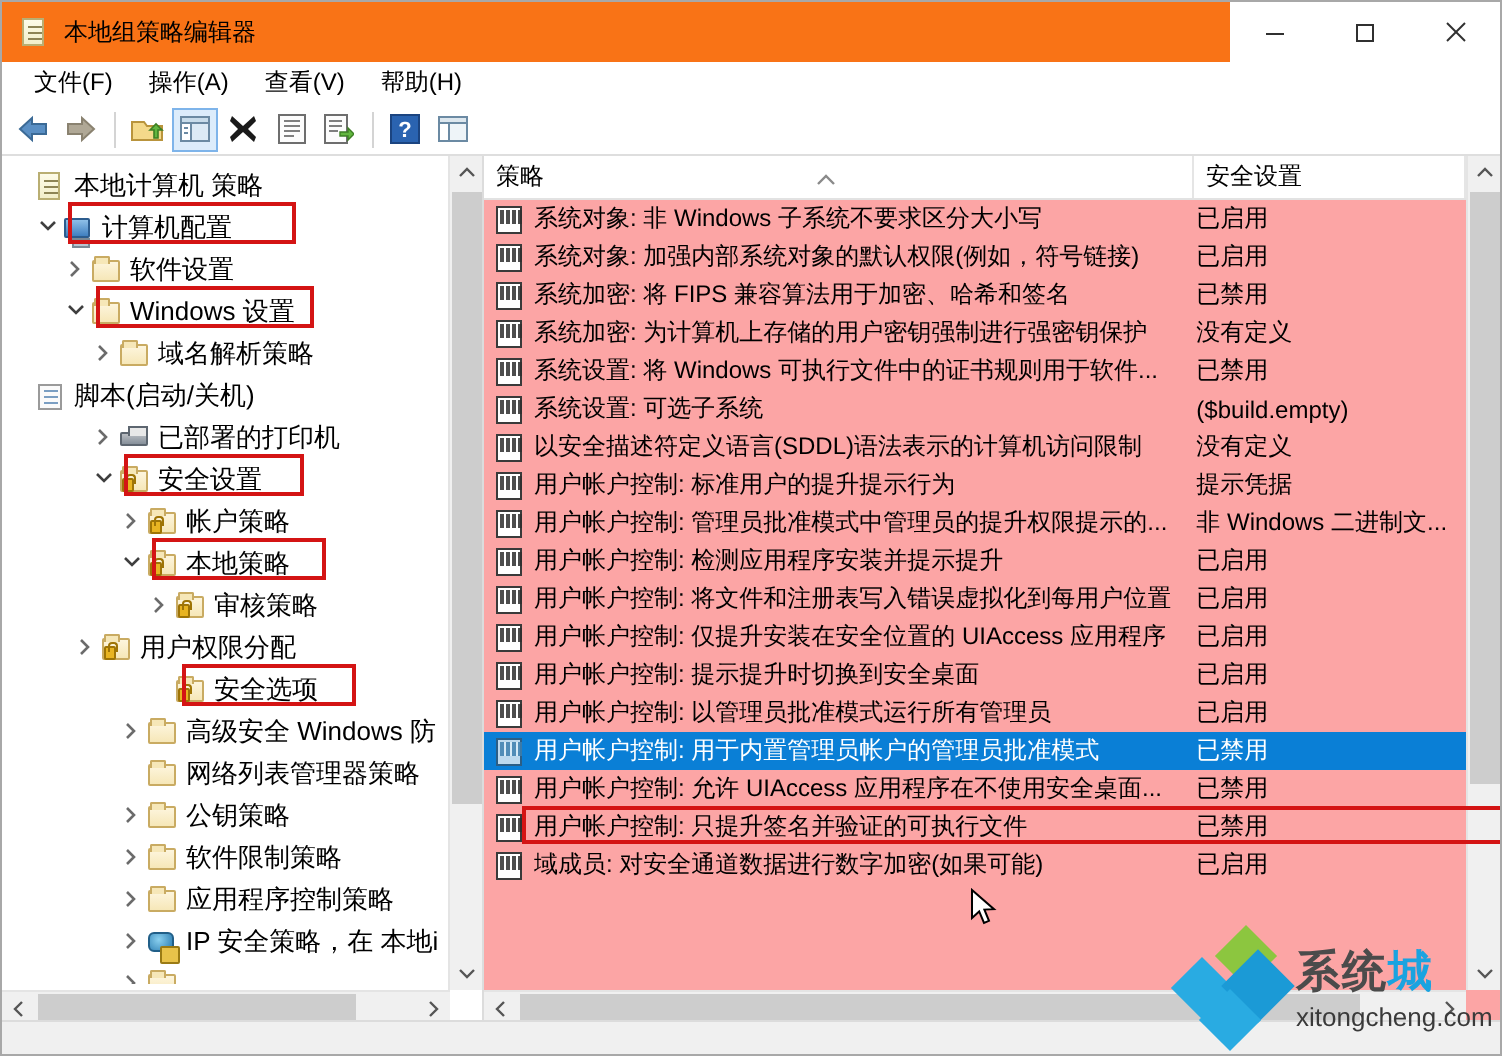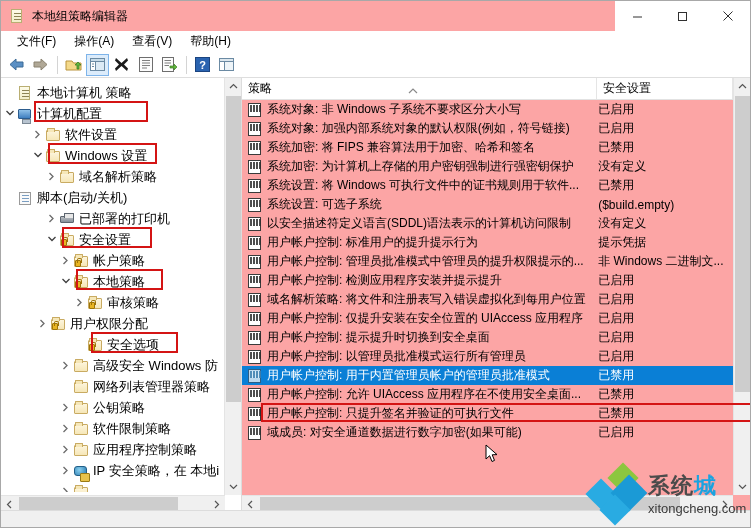--- a/index.html
+++ b/index.html
@@ -15,21 +15,21 @@
     width: 751px; height: 528px;
     background: #ffffff;
     border: 1px solid #a8a8a8;
     overflow: hidden;
   }
 
   
   .titlebar {
     position: absolute; top: 0; left: 0;
     width: 749px; height: 30px;
-    background: #fca5a5;
+    background: #f97316;
     display: flex; align-items: center;
   }
   .title-icon {
     width: 16px; height: 16px; margin-left: 8px; margin-right: 7px;
     position: relative; flex: none;
   }
   .title-icon .doc {
     position: absolute; left: 2px; top: 1px;
     width: 11px; height: 14px;
     background: linear-gradient(#fdfbe8, #f2eec9);
@@ -432,21 +432,21 @@
 
     <div class="tree-pane">
       <div class="tree-inner" id="tree-inner">
           <div class="tnode" style="padding-left: 0px;">
             <span class="tchev"></span>
             <span class="ticon">
               <span class="ic-root"></span>
             </span>
             <span class="tlabel">本地计算机 策略</span>
           </div>
-          <div class="tnode" style="">
+          <div class="tnode" style="padding-left: 14px;">
             <span class="tchev">
               <svg width="9" height="9" viewBox="0 0 9 9">
                 <path d="M1.5 2 L5 5.5 L8.5 2" fill="none" stroke="#3f3f3f" stroke-width="1.3"></path>
               </svg>
             </span>
             <span class="ticon">
               <span class="ic-comp"></span>
             </span>
             <span class="tlabel">计算机配置</span>
           </div>
@@ -766,21 +766,21 @@
             <span class="row-icon">
               <span class="ic-policy"></span>
             </span>
             <span class="row-name">用户帐户控制: 检测应用程序安装并提示提升</span>
             <span class="row-value">已启用</span>
           </div>
           <div class="row">
             <span class="row-icon">
               <span class="ic-policy"></span>
             </span>
-            <span class="row-name">域名解析策略: 将文件和注册表写入错误虚拟化到每用户位置</span>
+            <span class="row-name">用户帐户控制: 将文件和注册表写入错误虚拟化到每用户位置</span>
             <span class="row-value">已启用</span>
           </div>
           <div class="row">
             <span class="row-icon">
               <span class="ic-policy"></span>
             </span>
             <span class="row-name">用户帐户控制: 仅提升安装在安全位置的 UIAccess 应用程序</span>
             <span class="row-value">已启用</span>
           </div>
           <div class="row">

